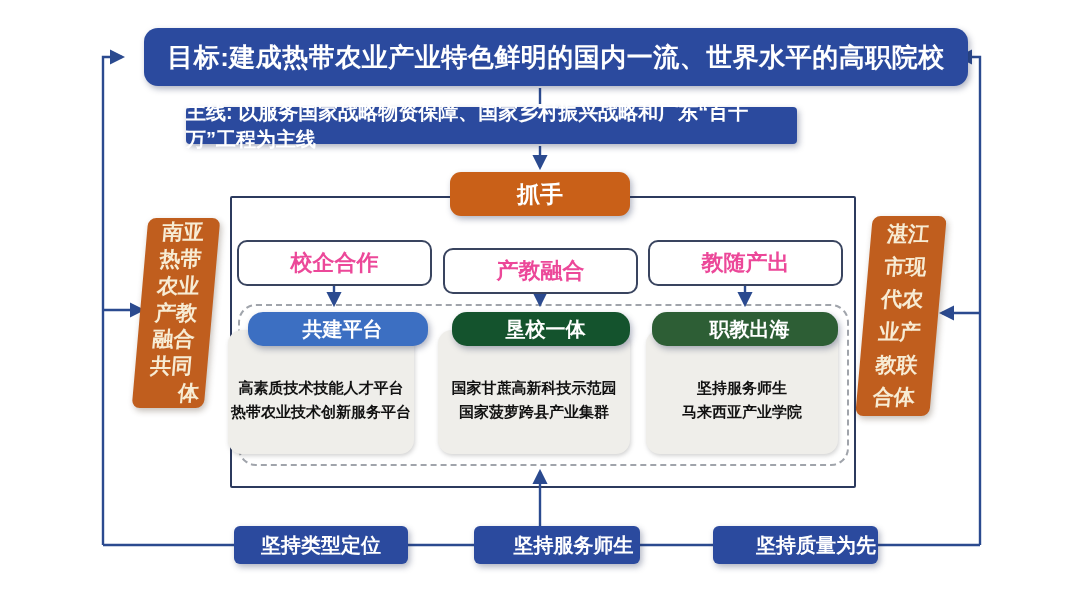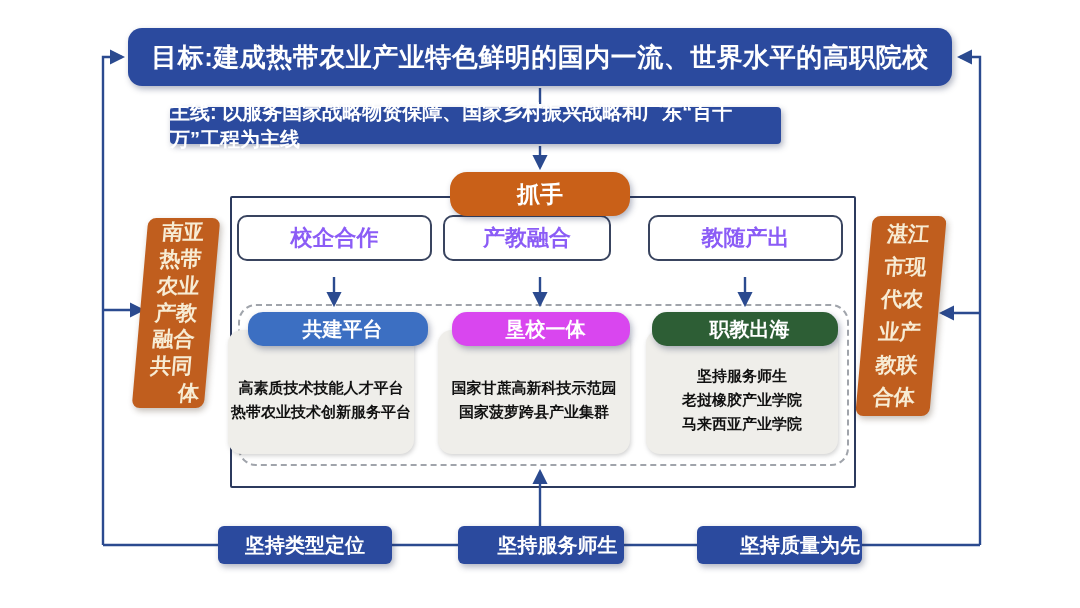--- a/index.html
+++ b/index.html
@@ -1,40 +1,40 @@
 <!DOCTYPE html>
 <html><head>
 <meta charset="utf-8">
 <style>
   html,body{margin:0;padding:0;background:#ffffff;}
   body{font-family:"Liberation Sans","DejaVu Sans",sans-serif;}
   .canvas{position:relative;width:1080px;height:608px;background:#ffffff;overflow:hidden;}
   .abs{position:absolute;box-sizing:border-box;}
   .shadow{box-shadow:2px 3px 6px rgba(30,40,80,.35);}
-  .blue-box{background:#2b4a9e;color:#ffffff;font-weight:700;display:flex;align-items:center;justify-content:center;}
+  .blue-box{background:#2b4a9e;color:#ffffff;font-weight:700;display:flex;align-items:center;justify-content:center;margin-left:16px;}
   
   #wires{position:absolute;left:0;top:0;z-index:2;pointer-events:none;}
   
   .title{left:128px;top:28px;width:824px;height:58px;border-radius:14px;font-size:26px;letter-spacing:.5px;z-index:3;}
   .mainline{left:170px;top:107px;width:611px;height:37px;border-radius:4px;font-size:20px;z-index:3;}
   
-  .grip{left:450px;top:172px;width:180px;height:44px;border-radius:17px;background:#c96018;color:#fff;font-weight:700;font-size:23px;display:flex;align-items:center;justify-content:center;z-index:4;}
+  .grip{left:450px;top:172px;width:180px;height:44px;border-radius:11px;background:#c96018;color:#fff;font-weight:700;font-size:23px;display:flex;align-items:center;justify-content:center;z-index:4;}
   
   .container{left:230px;top:196px;width:626px;height:292px;border:2.5px solid #2c3a5e;border-radius:2px;background:transparent;z-index:1;}
   
-  .strategy{top:215px;height:46px;background:#ffffff;border:2.5px solid #39445f;border-radius:10px;color:#8b5cf6;font-weight:700;font-size:22px;display:flex;align-items:center;justify-content:center;z-index:3;}
-  .s1{left:237px;width:195px;} .s2{left:443px;width:168px;} .s3{left:648px;width:195px;}
+  .strategy{top:240px;height:46px;background:#ffffff;border:2.5px solid #39445f;border-radius:10px;color:#ec4899;font-weight:700;font-size:22px;display:flex;align-items:center;justify-content:center;z-index:3;}
+  .s1{left:237px;width:195px;} .s2{left:443px;width:195px;margin-top:8px;} .s3{left:648px;width:195px;}
   
   .dashed{left:238px;top:304px;width:611px;height:162px;border:2px dashed #a0a4ab;border-radius:18px;z-index:1;}
   .card{top:330px;height:124px;background:#efeeea;border-radius:14px;box-shadow:1px 2px 4px rgba(80,80,80,.25);display:flex;flex-direction:column;align-items:center;justify-content:center;padding-top:16px;z-index:1;color:#111;font-weight:700;font-size:15px;line-height:1.6;text-align:center;}
   .c1{left:228px;width:186px;} .c2{left:438px;width:192px;} .c3{left:646px;width:192px;}
   
   .pill{top:312px;height:34px;border-radius:15px;color:#ffffff;font-weight:700;font-size:20px;display:flex;align-items:center;justify-content:center;z-index:3;padding-left:9px;}
   .p1{left:248px;width:180px;background:#3c6fc2;}
-  .p2{left:452px;width:178px;background:#d946ef;}
+  .p2{left:452px;width:178px;background:#14532d;}
   .p3{left:652px;width:186px;background:#2d5e35;}
   
   .banner{background:#c05e1e;color:#f7ecd4;font-weight:700;font-size:21px;border-radius:8px;transform:skewX(-5deg);display:flex;flex-direction:column;align-items:center;justify-content:center;z-index:3;box-shadow:2px 3px 6px rgba(60,40,20,.3);}
   .banner .bl{width:100%;text-align:center;line-height:1.28;}
   #left-banner{left:140px;top:218px;width:72px;height:190px;}
   #left-banner .bl:last-child{text-align:right;padding-right:12px;}
   #right-banner{left:864px;top:216px;width:74px;height:200px;}
   #right-banner .bl{line-height:1.55;}
   
   .principle{top:526px;height:38px;border-radius:6px;font-size:20px;z-index:3;}
@@ -101,21 +101,20 @@
   <div class="abs card c1">
     <div>高素质技术技能人才平台</div>
     <div>热带农业技术创新服务平台</div>
   </div>
   <div class="abs card c2">
     <div>国家甘蔗高新科技示范园</div>
     <div>国家菠萝跨县产业集群</div>
   </div>
   <div class="abs card c3">
     <div>坚持服务师生</div>
-    <div>老挝橡胶产业学院</div>
     <div>马来西亚产业学院</div>
   </div>
 
   <div class="abs shadow pill p1">
     <span>共建平台</span>
   </div>
   <div class="abs shadow pill p2">
     <span>垦校一体</span>
   </div>
   <div class="abs shadow pill p3">

